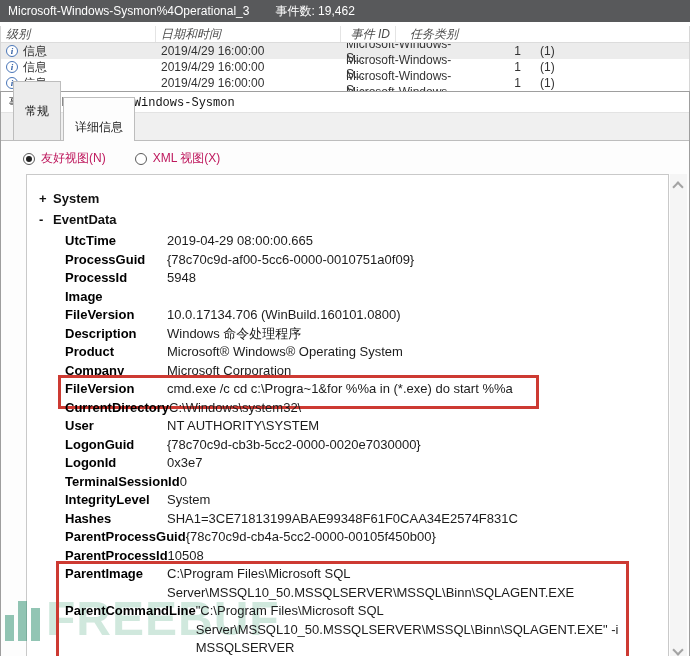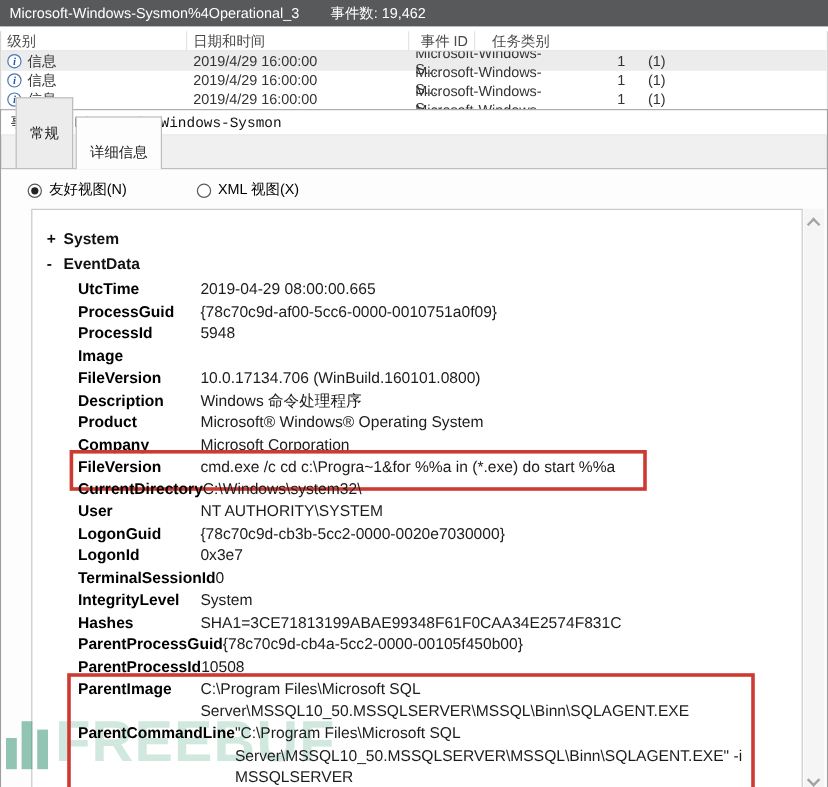--- a/index.html
+++ b/index.html
@@ -8,21 +8,21 @@
 
   
   .titlebar { height:22px; background:#58595b; color:#fff; display:flex;
               align-items:center; padding:0 8px; font-size:12px; }
   .titlebar .fname { font-weight:normal; }
   .titlebar .count { margin-left:26px; font-weight:normal; }
 
   
   .table-wrap { border-left:1px solid #d6d6d6; border-right:1px solid #d6d6d6; margin-top:4px; }
   .thead { display:flex; height:17px; align-items:center; font-size:12px; color:#4b4b4b;
-           border-bottom:1px solid #dcdcdc; }
+           border-bottom:1px solid #dcdcdc;font-style:italic; }
   .th { padding:0 5px; border-right:1px solid #e4e4e4; height:100%; display:flex; align-items:center; }
   .th.c-level { width:155px; }
   .th.c-date  { width:185px; }
   .th.c-src   { width:130px; }
   .th.c-id    { width:55px; justify-content:flex-end; }
   .th.c-task  { flex:1; padding-left:14px; border-right:none; }
   .tbody { height:52px; overflow:hidden; }
   .tr { display:flex; height:16px; align-items:center; font-size:12px; color:#333; }
   .tr.selected { background:#ececec; }
   .td { padding:0 5px; display:flex; align-items:center; height:100%; }
@@ -41,21 +41,21 @@
                border:1px solid #9e9e9e; border-bottom:none; background:#f0f0f0; }
   .event-title { height:21px; background:#fff; display:flex; align-items:center;
                  padding:0 8px; font-family:"Liberation Mono", monospace;
                  font-size:12px; color:#111; border-bottom:1px solid #e3e3e3; }
   .tabstrip { height:27px; padding:5px 0 0 12px; display:flex; align-items:flex-end; }
   .tab { font-size:12px; color:#222; padding:21px 11px; border:1px solid #bdbdbd;
          border-bottom:none; background:#ececec; position:relative; top:1px; margin-right:2px; }
   .tab.active { background:#fdfdfd; padding-bottom:5px; top:1px; z-index:3; }
   .inner-panel { position:absolute; left:0; right:0; top:48px; bottom:0;
                  background:#fdfdfd; border-top:1px solid #bdbdbd; }
-  .radio-row { display:flex; gap:58px; padding:9px 0 0 22px; font-size:12px; color:#000000; }
+  .radio-row { display:flex; gap:29px; padding:9px 0 0 22px; font-size:12px; color:#be185d; }
   .radio-item { display:flex; align-items:center; gap:6px; }
   .radio { width:12px; height:12px; border-radius:50%; border:1px solid #5a5a5a;
            background:#fff; display:inline-flex; align-items:center; justify-content:center; }
   .radio.on::after { content:""; width:6px; height:6px; border-radius:50%; background:#222; }
 
   
   .content-box { position:absolute; left:25px; top:33px; width:643px; height:520px;
                  background:#fff; border:1px solid #c9c9c9; padding:13px 0 0 12px; }
   .node-row { display:flex; line-height:21px; font-size:13px; color:#111; position:relative; z-index:1; }
   .node-prefix { width:14px; text-align:left; font-weight:bold; }

